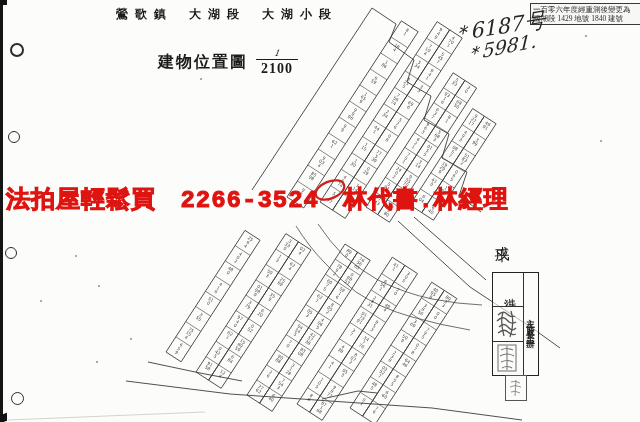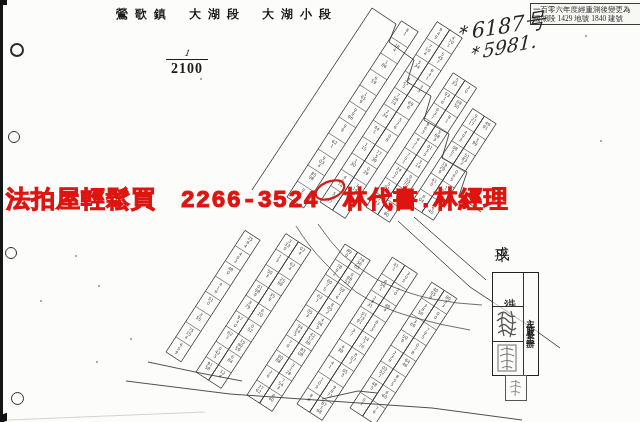--- a/index.html
+++ b/index.html
@@ -95,20 +95,21 @@
 <div class="abs speck" style="left:40px;top:300px;width:2px;height:2px;"></div>
 <div class="abs speck" style="left:130px;top:338px;width:2px;height:2px;"></div>
 <div class="abs speck" style="left:96px;top:361px;width:2px;height:2px;"></div>
 <div class="abs speck" style="left:585px;top:35px;width:2px;height:2px;"></div>
 <div class="abs speck" style="left:600px;top:140px;width:2px;height:2px;"></div>
 <div class="abs speck" style="left:200px;top:78px;width:2px;height:2px;"></div>
 
 <div class="abs doc-header">鶯歌鎮 大湖段 大湖小段</div>
 
 <div class="abs map-title-row">
+  <span class="map-title-label">建物位置圖</span>
   <span class="scale-frac">
     <span class="scale-num">1</span>
     <span class="scale-bar"></span>
     <span class="scale-den">2100</span>
   </span>
 </div>
 
 <div class="abs note-box">
   <div>一百零六年度經重測後變更為</div>
   <div>國湖段 1429 地號 1840 建號</div>

